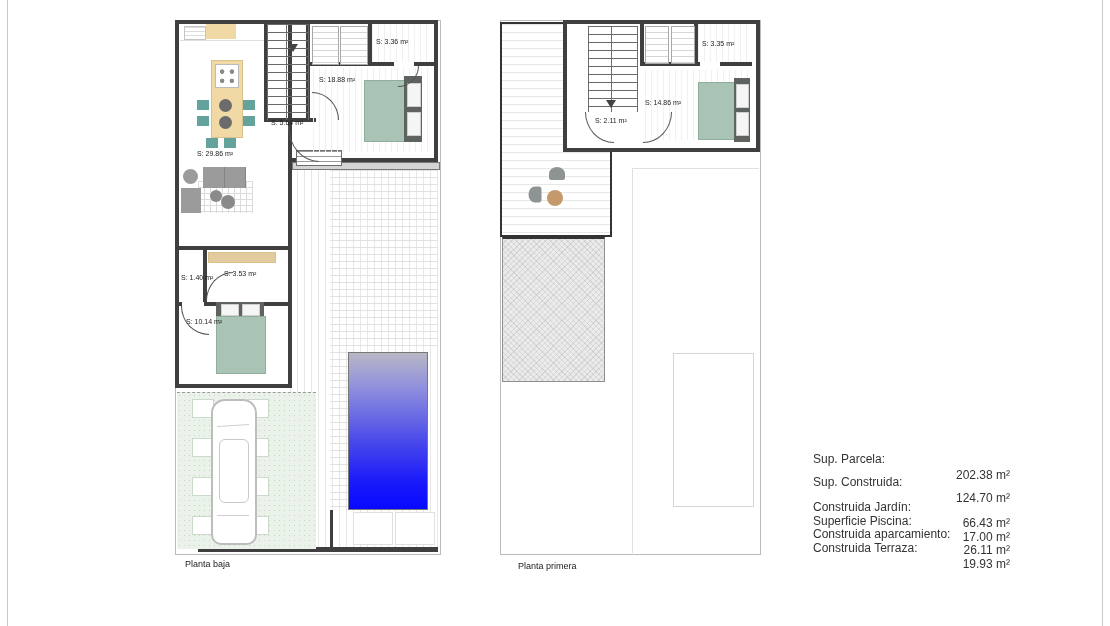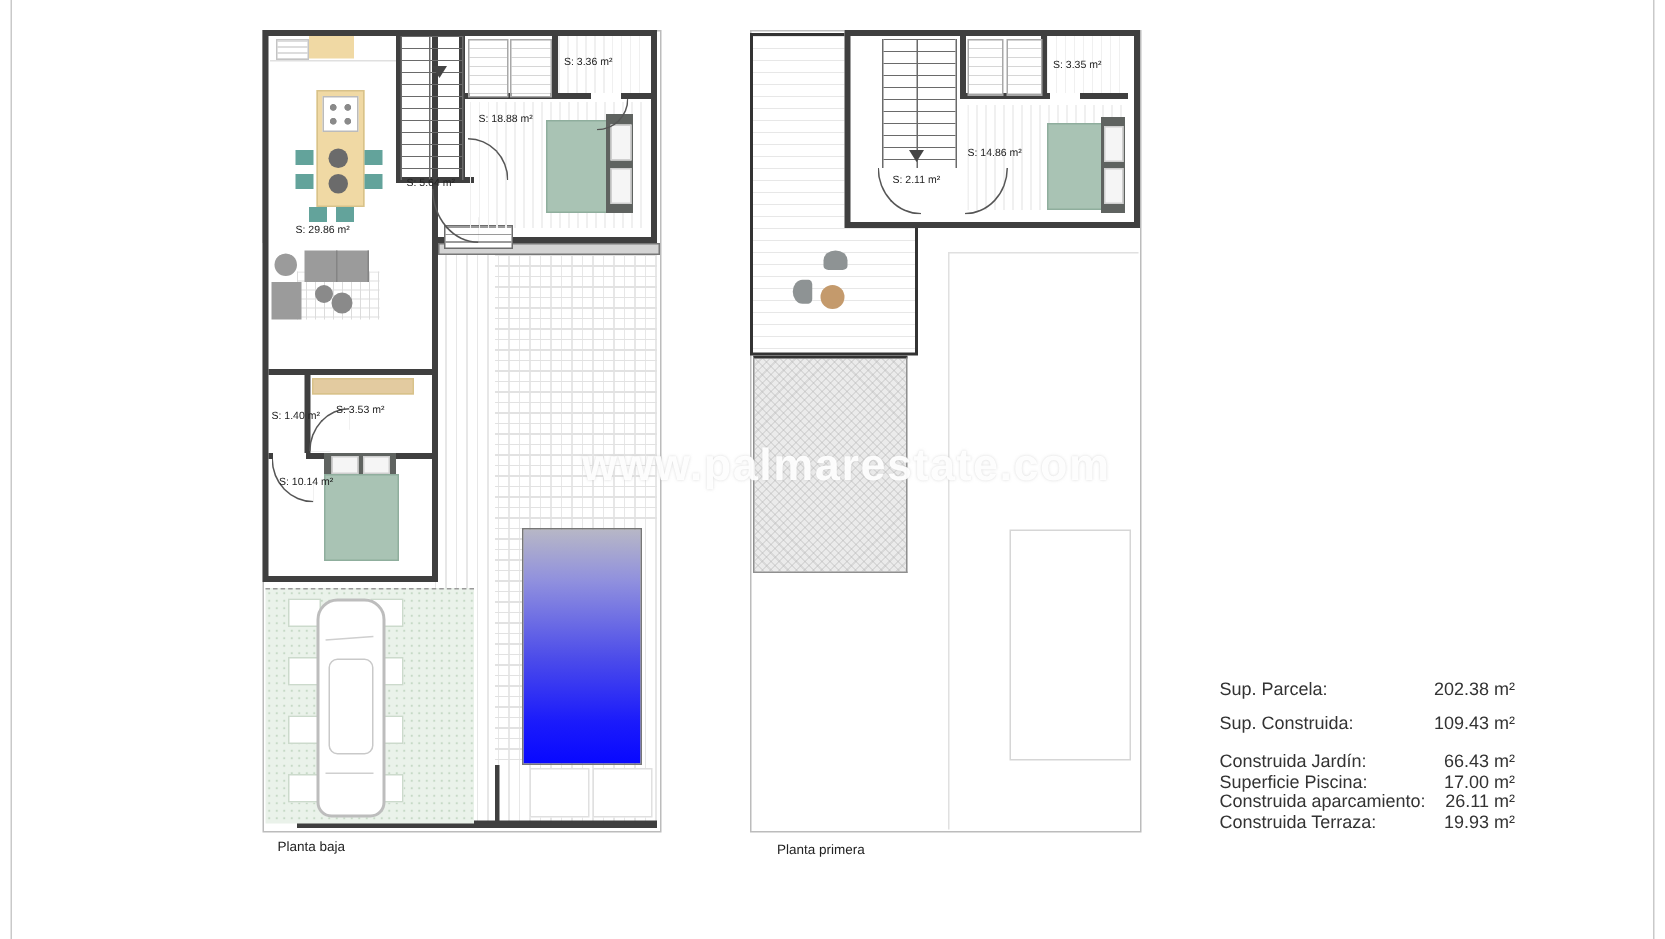--- a/index.html
+++ b/index.html
@@ -41,21 +41,21 @@
   .teal{position:absolute;width:12px;height:10px;background:#63a39b;}
   .plate{position:absolute;width:13px;height:13px;border-radius:50%;background:#6b6b6b;}
   .gray{position:absolute;background:#9b9b9b;}
   .rug{position:absolute;background-image:linear-gradient(#dcdcdc 1px,transparent 1px),
        linear-gradient(90deg,#dcdcdc 1px,transparent 1px);background-size:6px 6px;}
   .watermark{position:absolute;left:388px;top:294px;width:340px;font-size:30px;font-weight:600;
        letter-spacing:1px;color:rgba(255,255,255,0.93);text-shadow:0 0 2px rgba(185,185,185,.55);
        white-space:nowrap;}
   .arow{position:absolute;left:0;width:197px;height:14px;font-size:12px;color:#333;}
   .alabel{position:absolute;left:0;top:0;}
-  .avalue{position:absolute;right:0;top:0;}
+  .avalue{position:absolute;right:0;top:16px;}
   .steps{position:absolute;background:#fff;border:1px solid #6d6d6d;
          background-image:repeating-linear-gradient(180deg,#9a9a9a 0 1px,transparent 1px 5px);}
   .lightwall{position:absolute;background:#d4d4d4;border:1px solid #777;}
   .tri{position:absolute;width:0;height:0;}
   .chair{position:absolute;width:16px;height:13px;background:#8e9394;border-radius:50% 50% 20% 20%;}
   .rtable{position:absolute;width:16px;height:16px;border-radius:50%;background:#c49a6c;}
   .ghostbox{position:absolute;border-left:1px solid #e0e0e0;border-top:1px solid #e0e0e0;}
 </style>
 </head>
 <body>
@@ -205,30 +205,29 @@
 
     <div class="arc" style="left:585px;top:112px;width:28px;height:30px;border-left:1px solid #555;border-bottom:1px solid #555;border-bottom-left-radius:100%;"></div>
     <div class="arc" style="left:643px;top:112px;width:28px;height:30px;border-right:1px solid #555;border-bottom:1px solid #555;border-bottom-right-radius:100%;"></div>
 
     <div class="lbl" style="left:595px;top:117px;">S: 2.11 m²</div>
     <div class="lbl" style="left:645px;top:99px;">S: 14.86 m²</div>
     <div class="lbl" style="left:702px;top:40px;">S: 3.35 m²</div>
     <div class="plantitle" style="left:518px;top:561px;">Planta primera</div>
   </div>
 
-  <div class="watermark">www.palmarestate.com</div>
 
   <div class="abs" style="left:813px;top:0;width:197px;height:620px;">
     <div class="arow" style="top:452px;">
       <span class="alabel">Sup. Parcela:</span>
       <span class="avalue">202.38 m²</span>
     </div>
     <div class="arow" style="top:475px;">
       <span class="alabel">Sup. Construida:</span>
-      <span class="avalue">109.43 m²</span>
+      <span class="avalue">124.70 m²</span>
     </div>
     <div class="arow" style="top:500px;">
       <span class="alabel">Construida Jardín:</span>
       <span class="avalue">66.43 m²</span>
     </div>
     <div class="arow" style="top:514px;">
       <span class="alabel">Superficie Piscina:</span>
       <span class="avalue">17.00 m²</span>
     </div>
     <div class="arow" style="top:527px;">

